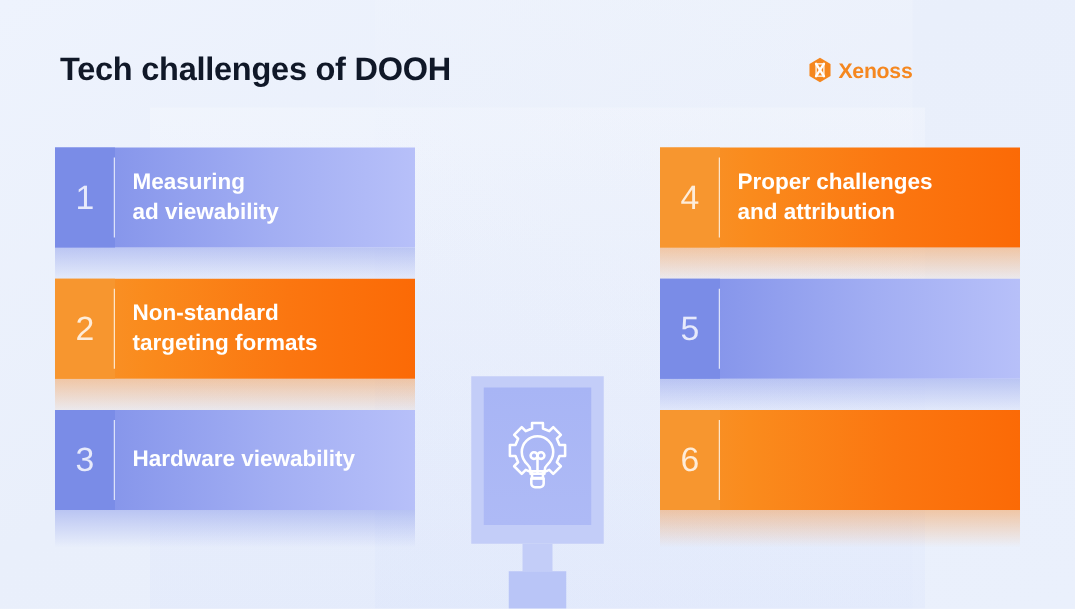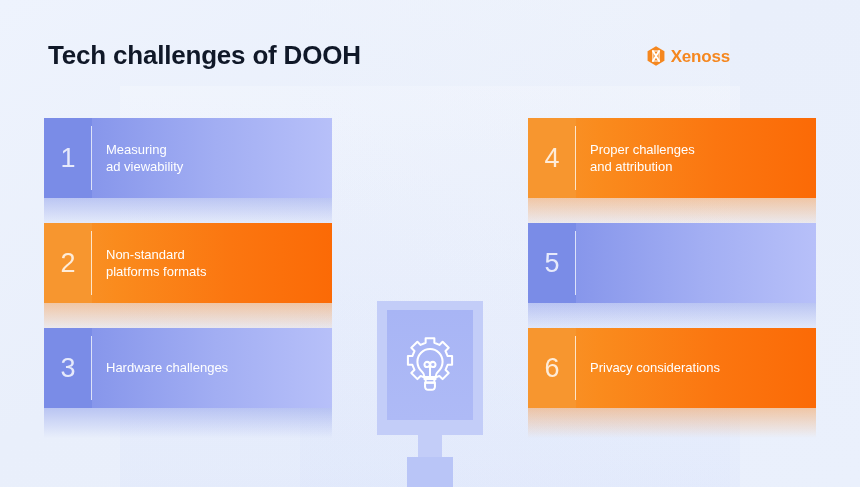--- a/index.html
+++ b/index.html
@@ -158,22 +158,22 @@
   }
 
   .label-cell {
     flex: 1 1 auto;
     display: flex;
     align-items: center;
     padding-left: 14px;
     padding-right: 10px;
   }
   .label {
-    font-size: 13px;
-    font-weight: normal;
+    font-size: 18px;
+    font-weight: bold;
     color: #ffffff;
     line-height: 1.32;
     white-space: pre-line;
   }
 
   
   .billboard {
     position: absolute;
     left: 377px;
     top: 301px;
@@ -277,33 +277,33 @@
       <div class="card-reflection"></div>
     </div>
 
     <div class="card-wrap orange">
       <div class="card orange">
         <div class="num-cell">
           <span class="num">2</span>
         </div>
         <div class="label-cell">
           <span class="label">Non-standard
-platforms formats</span>
+targeting formats</span>
         </div>
       </div>
       <div class="card-reflection"></div>
     </div>
 
     <div class="card-wrap blue">
       <div class="card blue">
         <div class="num-cell">
           <span class="num">3</span>
         </div>
         <div class="label-cell">
-          <span class="label">Hardware challenges</span>
+          <span class="label">Hardware viewability</span>
         </div>
       </div>
       <div class="card-reflection"></div>
     </div>
 
   </div>
 
   <div class="col col-right">
 
     <div class="card-wrap orange">
@@ -326,22 +326,19 @@
         </div>
       </div>
       <div class="card-reflection"></div>
     </div>
 
     <div class="card-wrap orange">
       <div class="card orange">
         <div class="num-cell">
           <span class="num">6</span>
         </div>
-        <div class="label-cell">
-          <span class="label">Privacy considerations</span>
-        </div>
       </div>
       <div class="card-reflection"></div>
     </div>
 
   </div>
 
 </div>
 
 </body></html>

